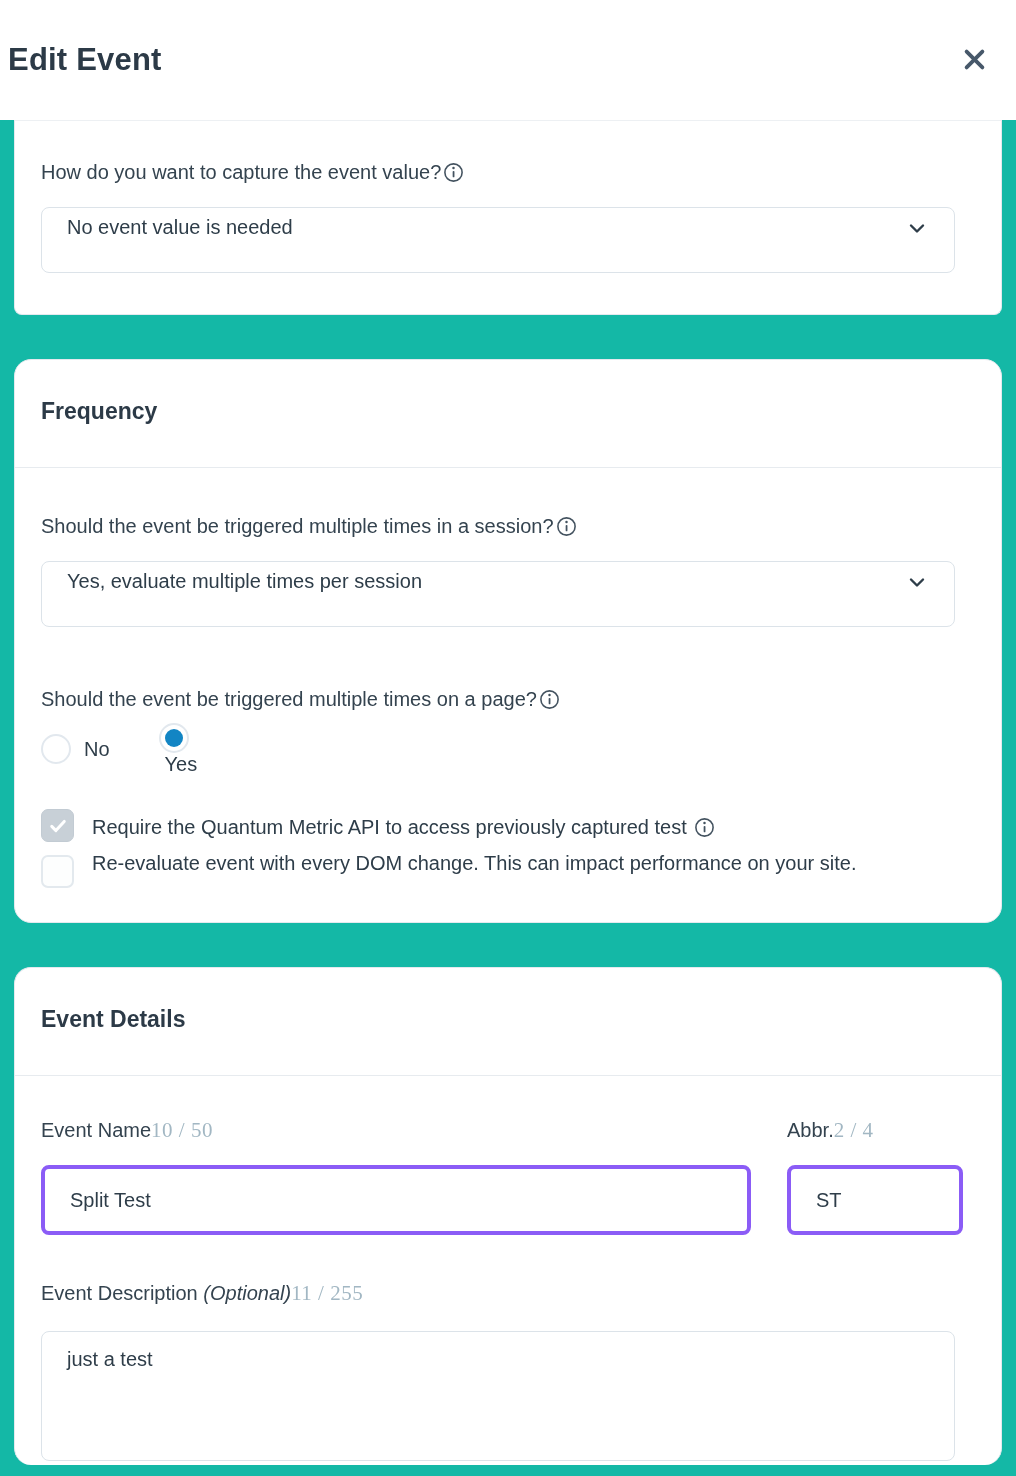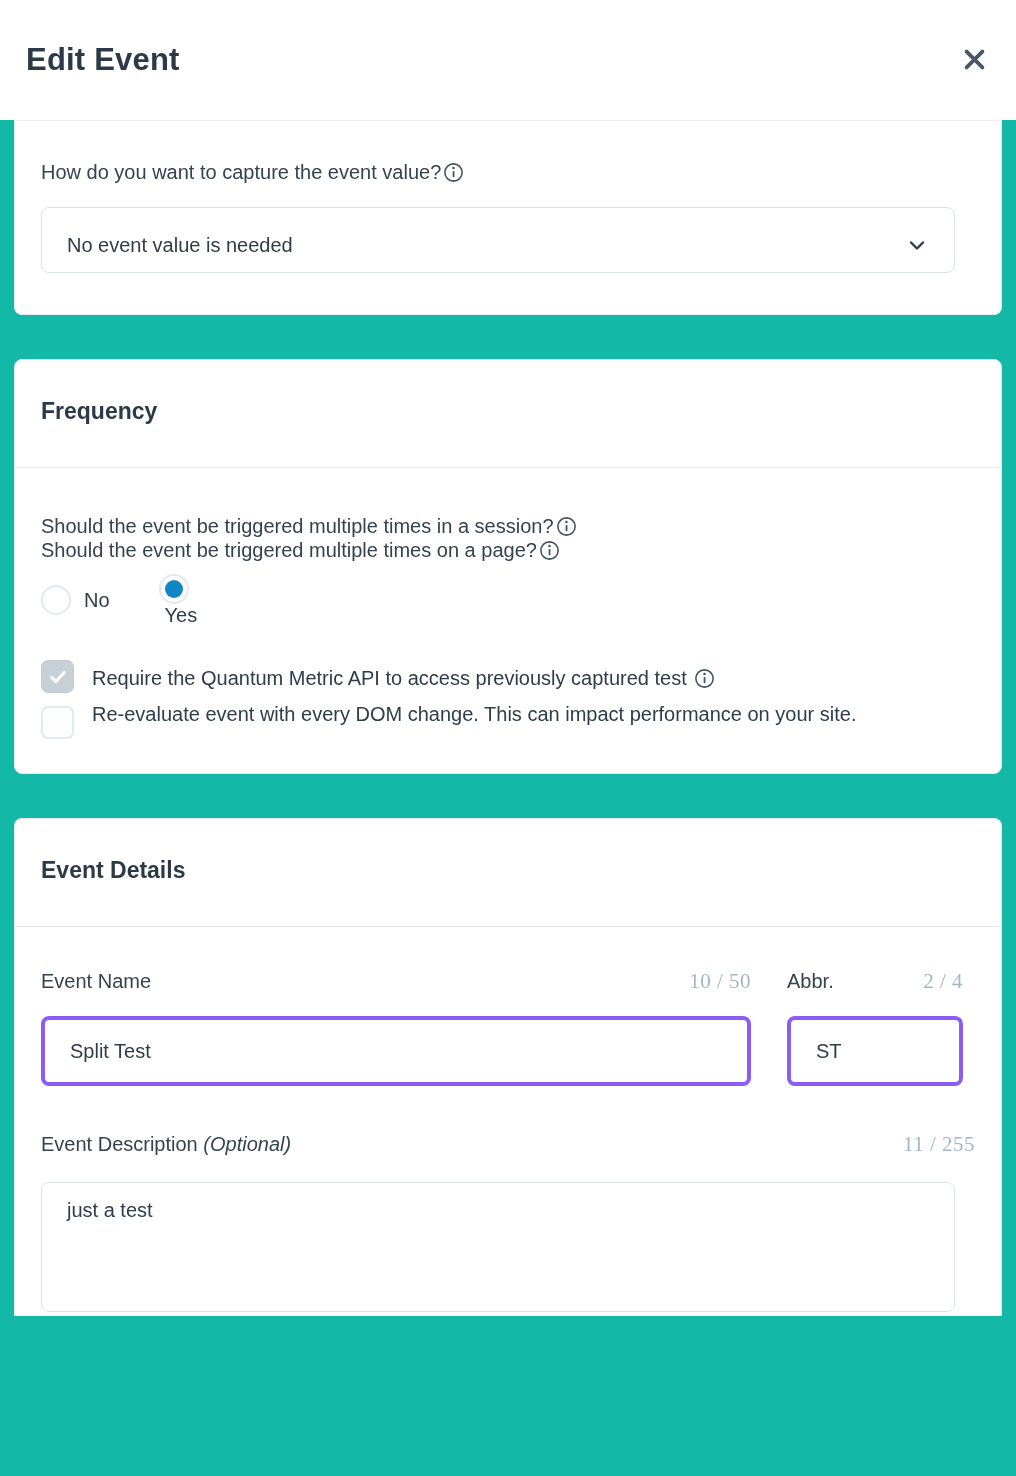--- a/index.html
+++ b/index.html
@@ -7,21 +7,21 @@
   body {
     font-family: "Liberation Sans", sans-serif;
     background: #ffffff;
     color: #2e3d49;
     position: relative;
   }
 
   
   .modal-header {
     height: 120px;
-    padding: 42px 26px 0 26px;
+    padding: 42px 26px 0 8px;
     display: flex;
     align-items: flex-start;
     justify-content: space-between;
     background: #ffffff;
   }
   .modal-title {
     font-size: 31px;
     font-weight: 700;
     color: #2c3a47;
     letter-spacing: 0.2px;
@@ -43,21 +43,21 @@
     padding: 0 14px;
   }
 
   .panel {
     background: #ffffff;
     border: 1px solid #e4e9ee;
     border-radius: 8px;
   }
   .panel.cut-top { border-radius: 0 0 8px 8px; border-top-color: #edf0f3; }
   .panel.cut-bottom { border-radius: 8px 8px 0 0; border-bottom: none; }
-  .panel + .panel { margin-top: 44px; }
+  .panel + .panel { margin-top: 44px; border-radius: 17px; }
 
   .panel-head {
     padding: 37px 26px 42px;
     border-bottom: 1px solid #e7ebef;
   }
   .panel-head h2 {
     font-size: 23px;
     font-weight: 700;
     color: #2c3a47;
     line-height: 28px;
@@ -84,23 +84,23 @@
 
   
   .select-box {
     margin-top: 23px;
     width: calc(100% - 20px);
     height: 66px;
     border: 1px solid #dce3e9;
     border-radius: 8px;
     background: #ffffff;
     display: flex;
-    align-items: flex-end;
+    align-items: flex-start;
     justify-content: space-between;
-    padding: 15px 25px;
+    padding: 8px 25px;
     font-size: 20px;
     color: #2e3d49;
     cursor: pointer;
   }
   .chevron { width: 24px; height: 24px; color: #2e3d49; flex: none; }
 
   
   .radio-row { display: flex; align-items: center; margin-top: 21px; height: 34px; }
   .radio-option { display: flex; align-items: center; cursor: pointer; }
   .radio-option + .radio-option { margin-left: 42px; flex-direction: column; }
@@ -140,21 +140,21 @@
   }
   .checkbox-text .info-icon { vertical-align: -4px; margin-left: 7px; display: inline-block; }
 
   
   .name-row { display: flex; }
   .col-name { width: 710px; }
   .col-abbr { width: 176px; margin-left: 36px; }
   .label-line {
     display: flex;
     align-items: baseline;
-    justify-content: space-between;
+    justify-content: flex-start;
     font-size: 20px;
     line-height: 24px;
     color: #34434f;
   }
   .counter {
     font-size: 21px;
     color: #a2b7c3;
     letter-spacing: 0.5px;
     font-family: Liberation Serif, serif;
   }
@@ -234,20 +234,28 @@
     </div>
     <div class="freq-content">
 
       <div class="field-label">
         <span>Should the event be triggered multiple times in a session?</span>
         <span class="info-icon">
           <svg width="21" height="21" viewBox="0 0 20 20" fill="none">
             <circle cx="10" cy="10" r="8.2" stroke="currentColor" stroke-width="1.5"></circle>
             <rect x="9.2" y="8.6" width="1.7" height="6" rx="0.8" fill="currentColor"></rect>
             <circle cx="10" cy="5.8" r="1.2" fill="currentColor"></circle>
+          </svg>
+        </span>
+      </div>
+      <div class="select-box" style="margin-bottom:60px;">
+        <span>Yes, evaluate multiple times per session</span>
+        <span class="chevron">
+          <svg width="24" height="24" viewBox="0 0 24 24" fill="none" stroke="currentColor" stroke-width="2.4" stroke-linecap="round" stroke-linejoin="round">
+            <polyline points="6 9.5 12 15.5 18 9.5"></polyline>
           </svg>
         </span>
       </div>
 
       <div class="field-label">
         <span>Should the event be triggered multiple times on a page?</span>
         <span class="info-icon">
           <svg width="21" height="21" viewBox="0 0 20 20" fill="none">
             <circle cx="10" cy="10" r="8.2" stroke="currentColor" stroke-width="1.5"></circle>
             <rect x="9.2" y="8.6" width="1.7" height="6" rx="0.8" fill="currentColor"></rect>

